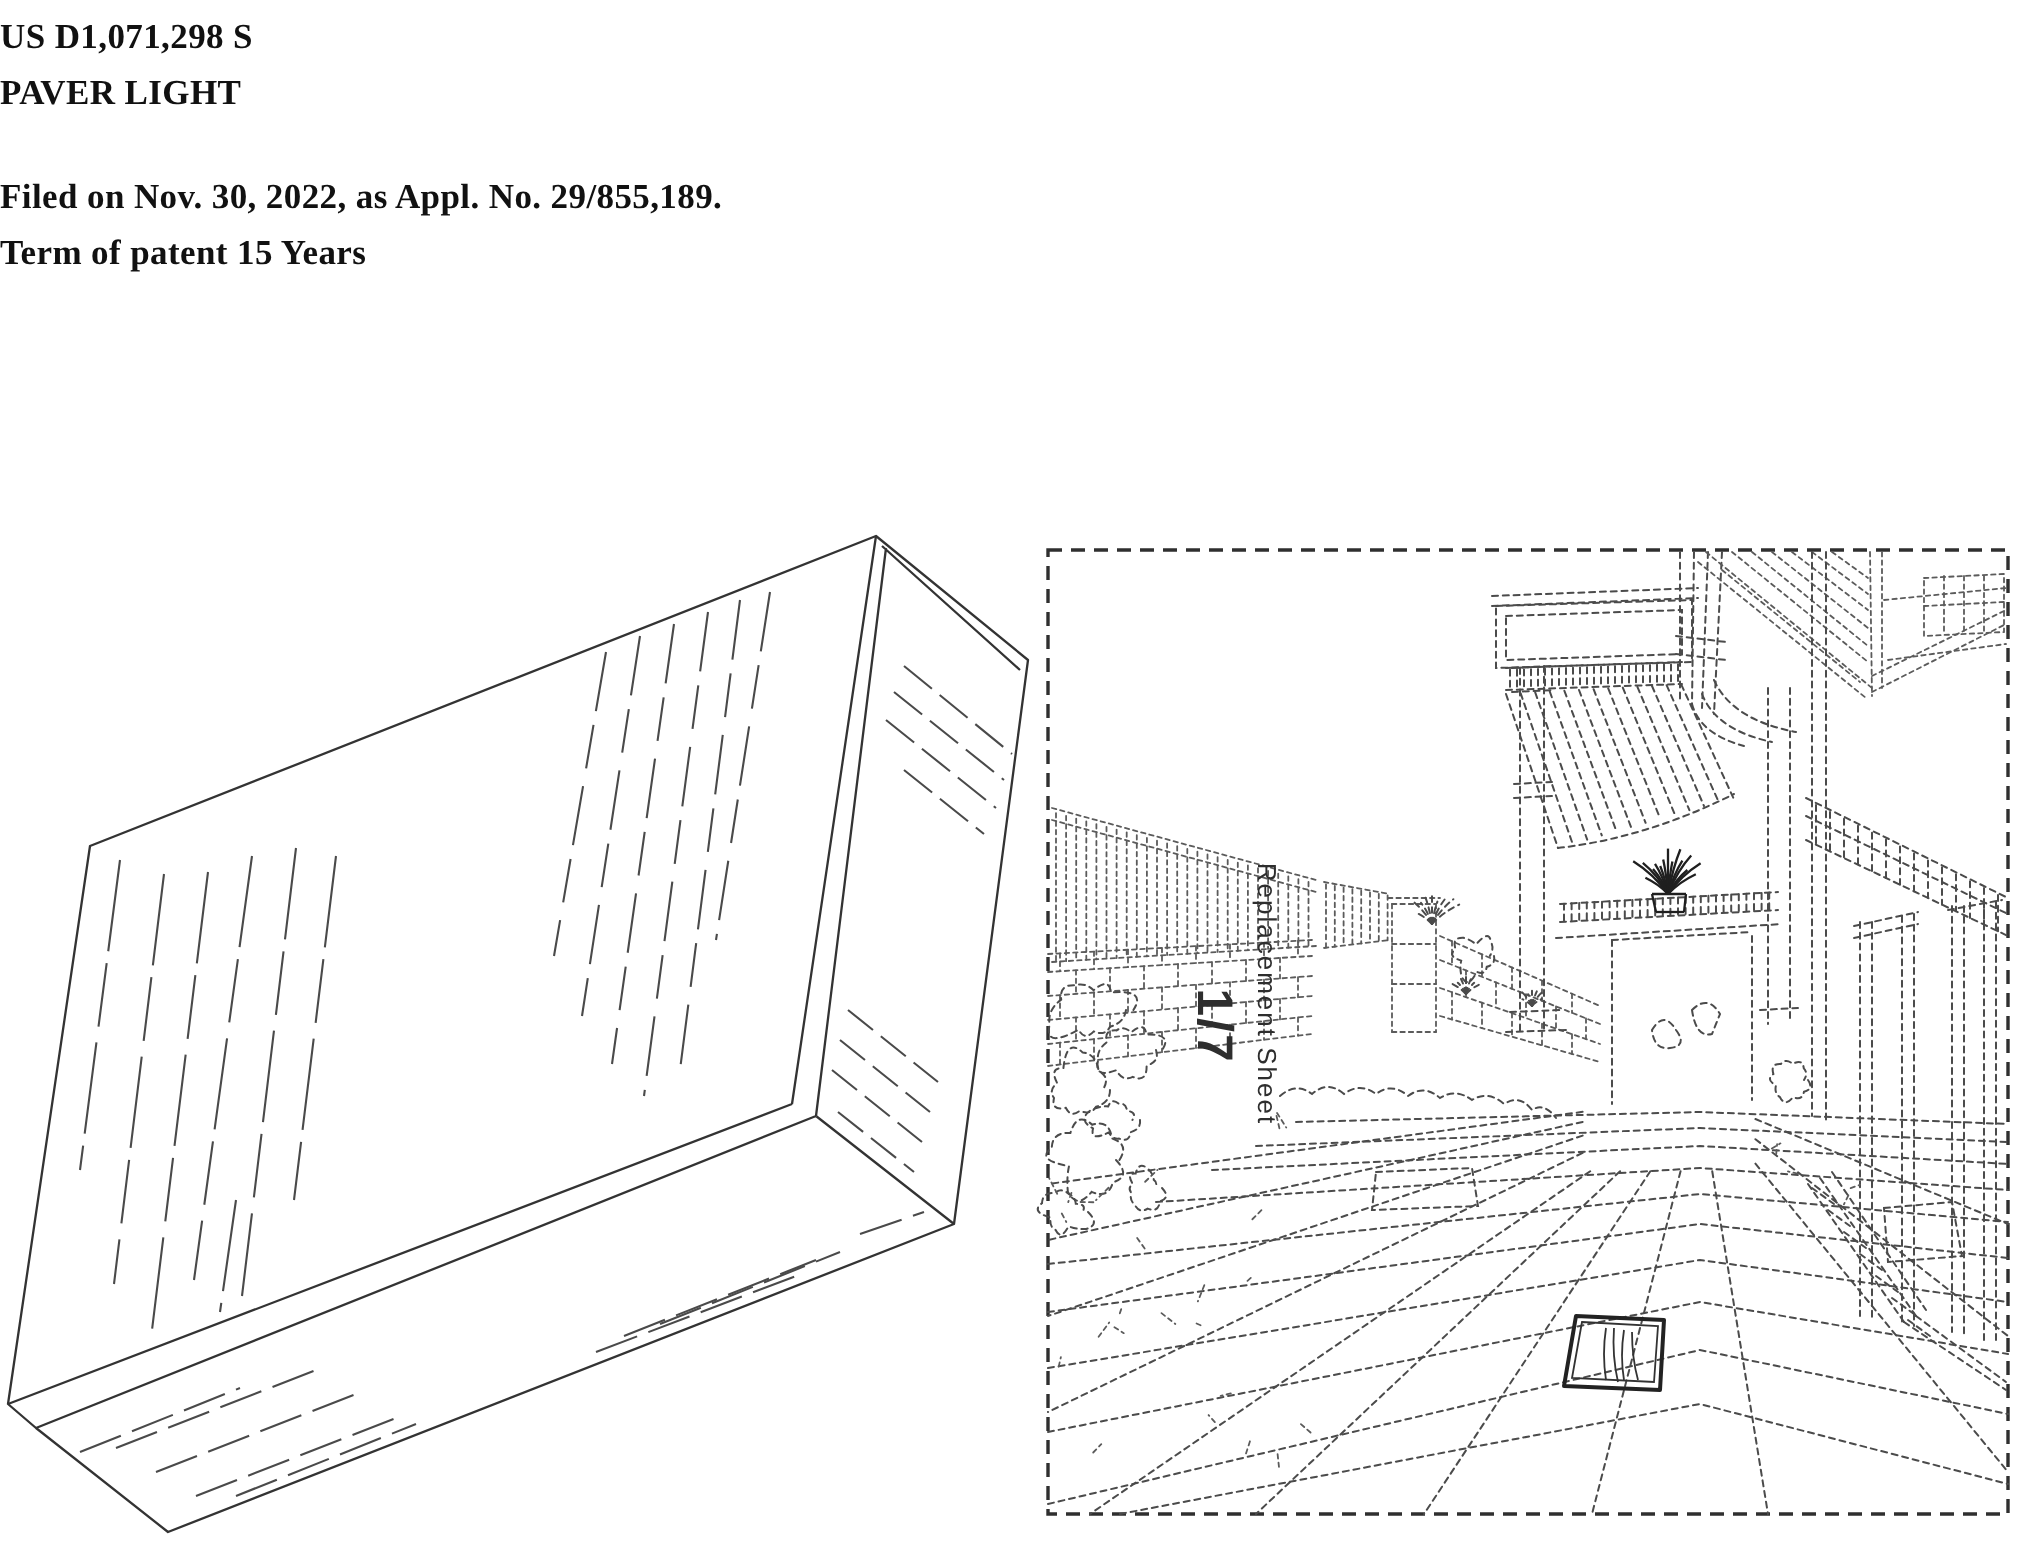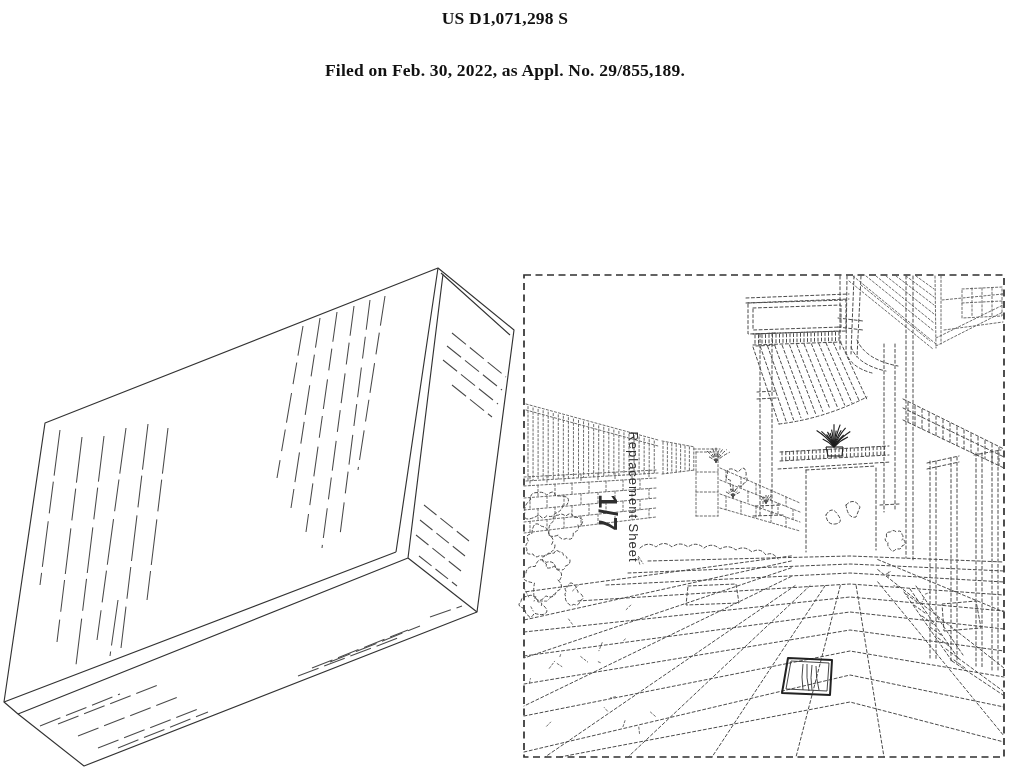--- a/index.html
+++ b/index.html
@@ -1,40 +1,42 @@
 <!DOCTYPE html>
 <html><head>
 <meta charset="utf-8">
 <style>
   html,body{margin:0;padding:0;background:#ffffff;}
   body{width:1010px;height:771px;position:relative;overflow:hidden;
        font-family:"Liberation Serif",serif;color:#111;}
-  .hdr{position:absolute;top:0;left:0;right:0;padding-top:4px;text-align:center;z-index:2;}
+  .hdr{position:absolute;top:0;left:0;right:0;padding-top:4px;text-align:left;z-index:2;}
   .hdr-line{font-weight:bold;font-size:17.5px;line-height:28px;letter-spacing:.2px;margin:0;}
   .hdr-spacer{height:24px;}
   .it{font-style:italic;}
   svg.fig-layer{position:absolute;left:0;top:0;z-index:1;}
   
   .ln-solid-g{stroke:#333;stroke-width:1.15;fill:none;stroke-linejoin:round;}
   .ln-hatch-g{stroke:#4a4a4a;stroke-width:1.05;fill:none;}
   .ln-dash-g{stroke:#4b4b4b;stroke-width:1;fill:none;stroke-dasharray:3 2.4;stroke-linecap:round;}
   .ln-dashf-g{stroke:#5b5b5b;stroke-width:.9;fill:none;stroke-dasharray:2.2 2;stroke-linecap:round;}
   .ln-dark-g{stroke:#1f1f1f;stroke-width:1.15;fill:none;}
   .ln-border{stroke:#2f2f2f;stroke-width:1.7;fill:none;stroke-dasharray:7 4.5;}
   .pv-solid{stroke:#222;stroke-width:2;fill:none;stroke-linejoin:round;}
   .pv-solid-thin{stroke:#333;stroke-width:.9;fill:none;}
   .sheet-text{font-family:"Liberation Sans",sans-serif;fill:#2e2e2e;letter-spacing:1px;}
 </style>
 </head>
 <body>
 
 <div class="hdr">
   <p class="hdr-line">US D1,071,298 S</p>
+  <p class="hdr-line">PAVER LIGHT</p>
   <div class="hdr-spacer"></div>
-  <p class="hdr-line">Filed on Feb. 30, 2022, as Appl. No. 29/855,189.</p>
+  <p class="hdr-line">Filed on Nov. 30, 2022, as Appl. No. 29/855,189.</p>
+  <p class="hdr-line">Term of patent 15 Years</p>
 </div>
 
 <svg class="fig-layer" width="1010" height="771" viewBox="0 0 1010 771">
 
   <g>
     <g class="ln-solid-g">
       <path d="M438,268 L514,330 L477,612 L84,766 L18,714 L4,702 L45,423 Z"></path>
       <path d="M441,273 L510,335 M438,268 L396,552 M443,274 L408,558 M4,702 L396,552 M18,714 L408,558 M408,558 L477,612"></path>
     </g>
     <g id="hx-fl" class="ln-hatch-g" stroke-dasharray="46 6 32 8">

